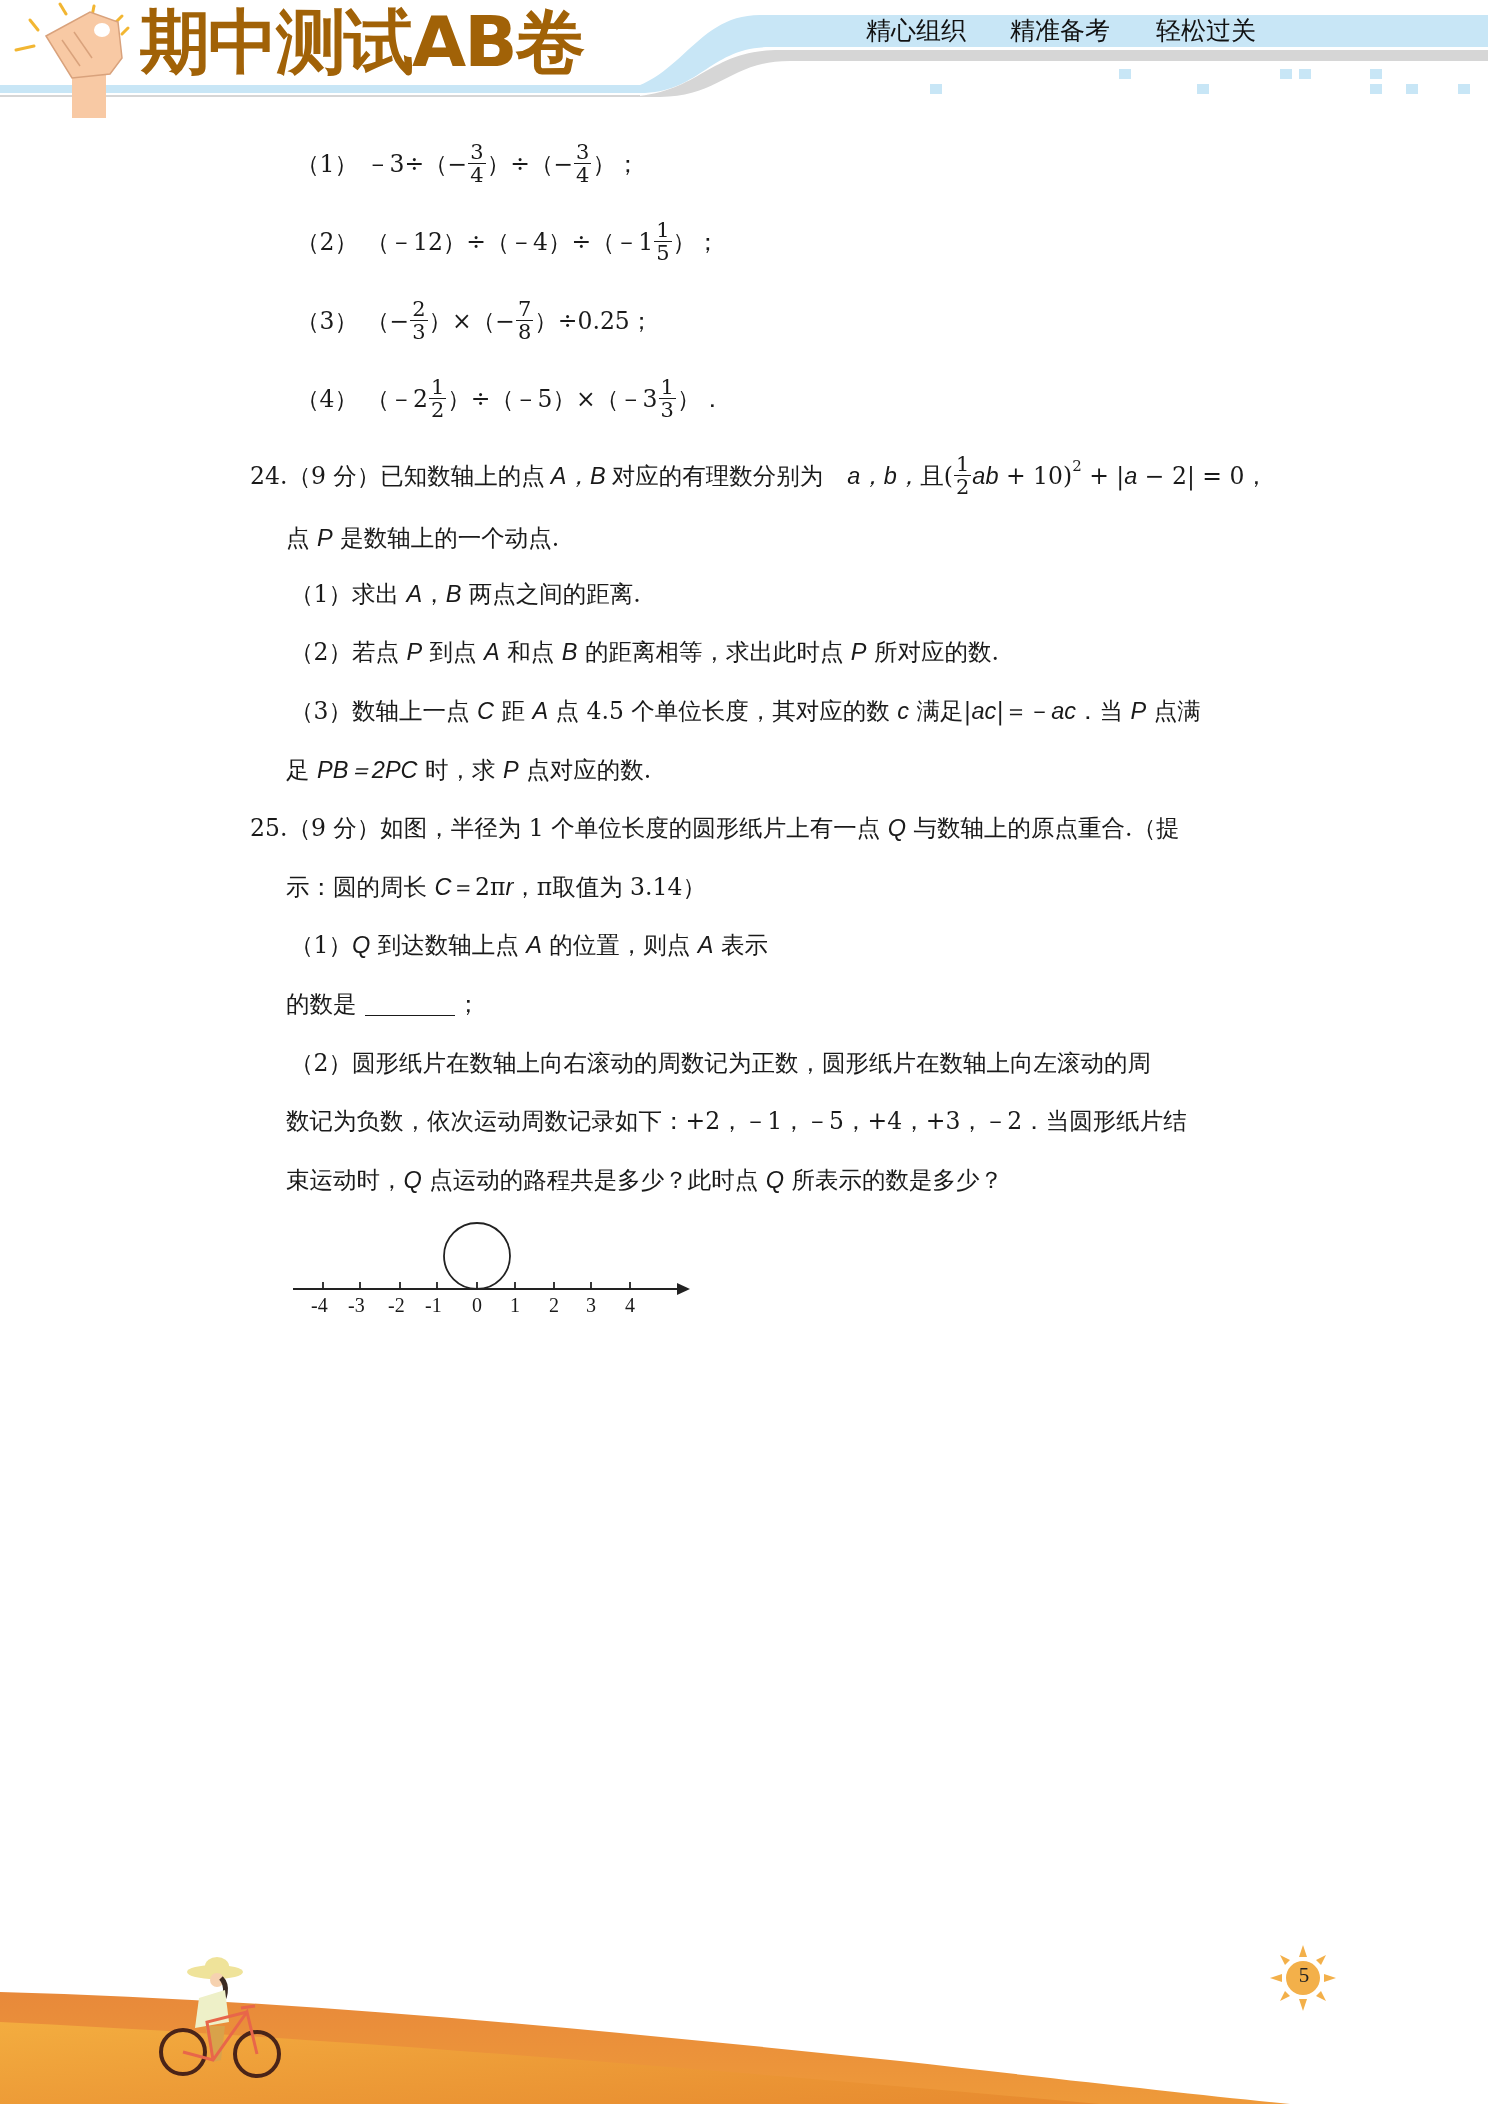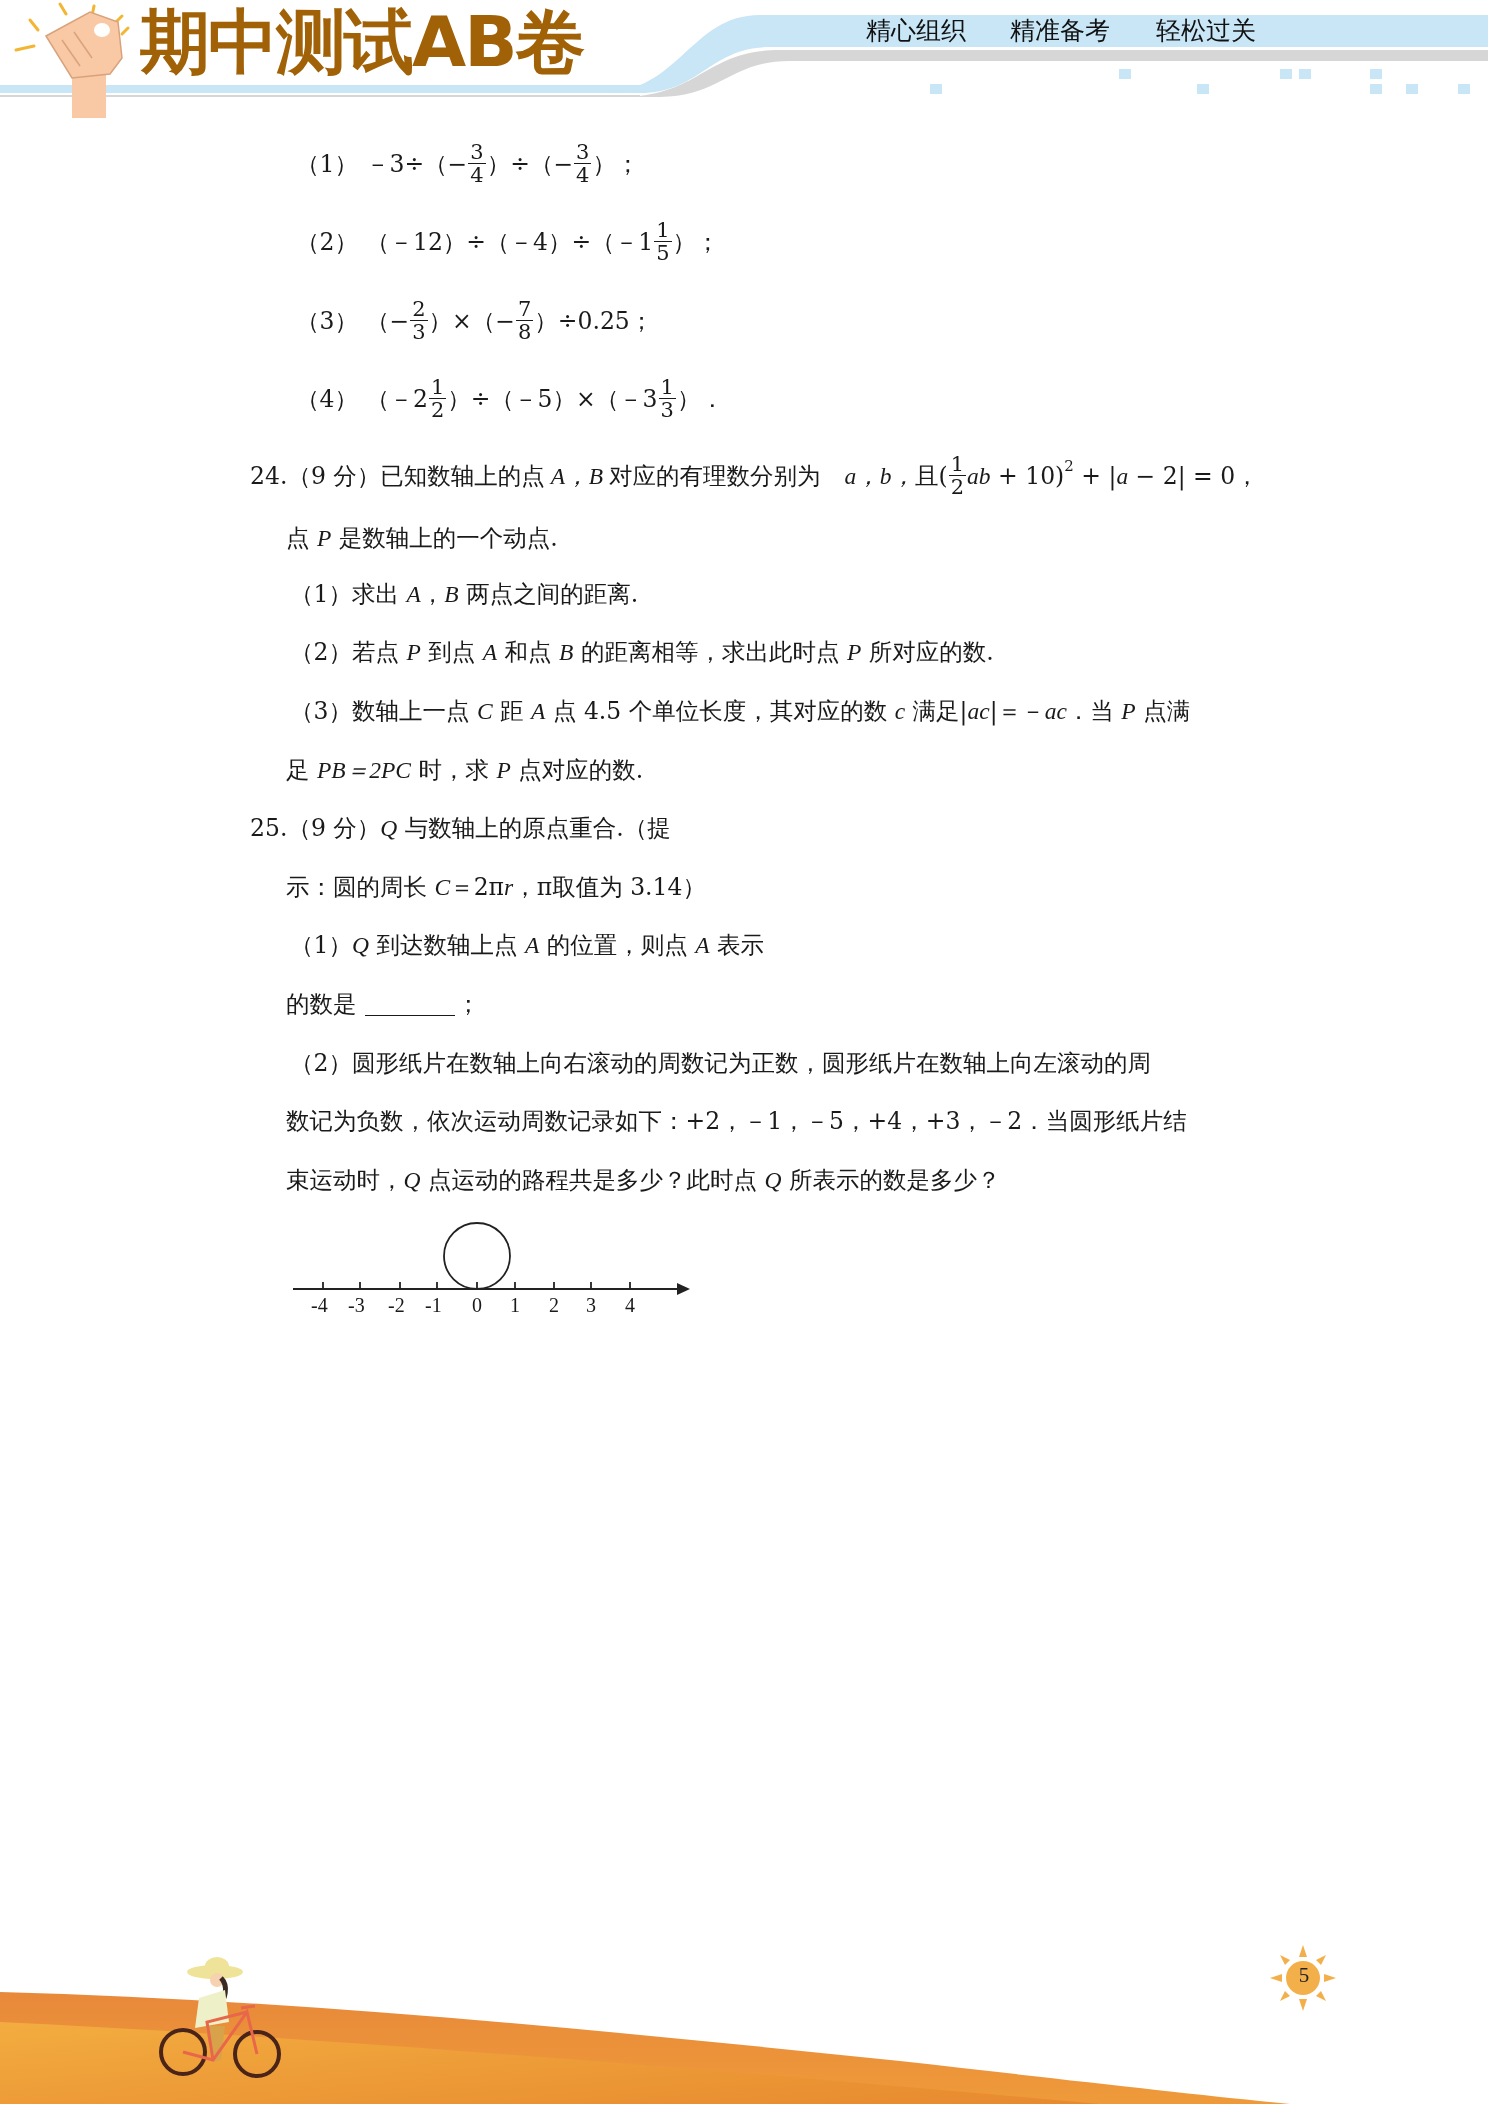--- a/index.html
+++ b/index.html
@@ -8,21 +8,21 @@
   .abs { position:absolute; }
   
   #header { position:absolute; left:0; top:0; width:1488px; height:120px; }
   .header-title { position:absolute; left:140px; top:2px; font-family:"DejaVu Sans","Liberation Sans",sans-serif;
                   font-size:70px; line-height:80px; color:#a16207; letter-spacing:-2px; font-weight:bold; }
   .slogan { position:absolute; top:14px; font-family:"DejaVu Sans","Liberation Sans",sans-serif; font-size:25px;
             line-height:34px; color:#111; }
   .hdr-square { position:absolute; width:12px; height:10px; background:#c8e6f6; }
   
   .line { position:absolute; font-size:23.5px; line-height:34px; white-space:nowrap; display:flex; align-items:center; }
-  .it { font-style:italic; font-family:Liberation Serif, serif; }
+  .it { font-style:italic; font-family:Liberation Sans, sans-serif; }
   .frac { display:inline-flex; flex-direction:column; align-items:center; vertical-align:middle;
           font-size:21px; line-height:22px; margin:0 1px; }
   .frac .num { border-bottom:1.6px solid #1a1a1a; padding:0 2px; }
   .frac .den { padding:0 2px; }
   .blank { display:inline-block; width:90px; border-bottom:1.5px solid #1a1a1a; height:22px; margin:0 2px 0 8px; }
   .sup { font-size:15px; position:relative; top:-10px; }
   
   #numberline { position:absolute; left:285px; top:1210px; width:420px; height:120px; }
   
   #footer { position:absolute; left:0; top:1940px; width:1488px; height:164px; }
@@ -195,20 +195,21 @@
   <span style="white-space:pre">足 </span>
   <span class="it">PB＝2PC</span>
   <span style="white-space:pre"> 时，求 </span>
   <span class="it">P</span>
   <span style="white-space:pre"> 点对应的数.</span>
 </div>
 
 <div class="line" style="left:250px;top:811px">
   <span>25.</span>
   <span>（9 分）</span>
+  <span style="white-space:pre">如图，半径为 1 个单位长度的圆形纸片上有一点 </span>
   <span class="it">Q</span>
   <span style="white-space:pre"> 与数轴上的原点重合.（提</span>
 </div>
 
 <div class="line" style="left:286px;top:870px">
   <span style="white-space:pre">示：圆的周长 </span>
   <span class="it">C</span>
   <span>＝2π</span>
   <span class="it">r</span>
   <span>，π取值为 3.14）</span>

